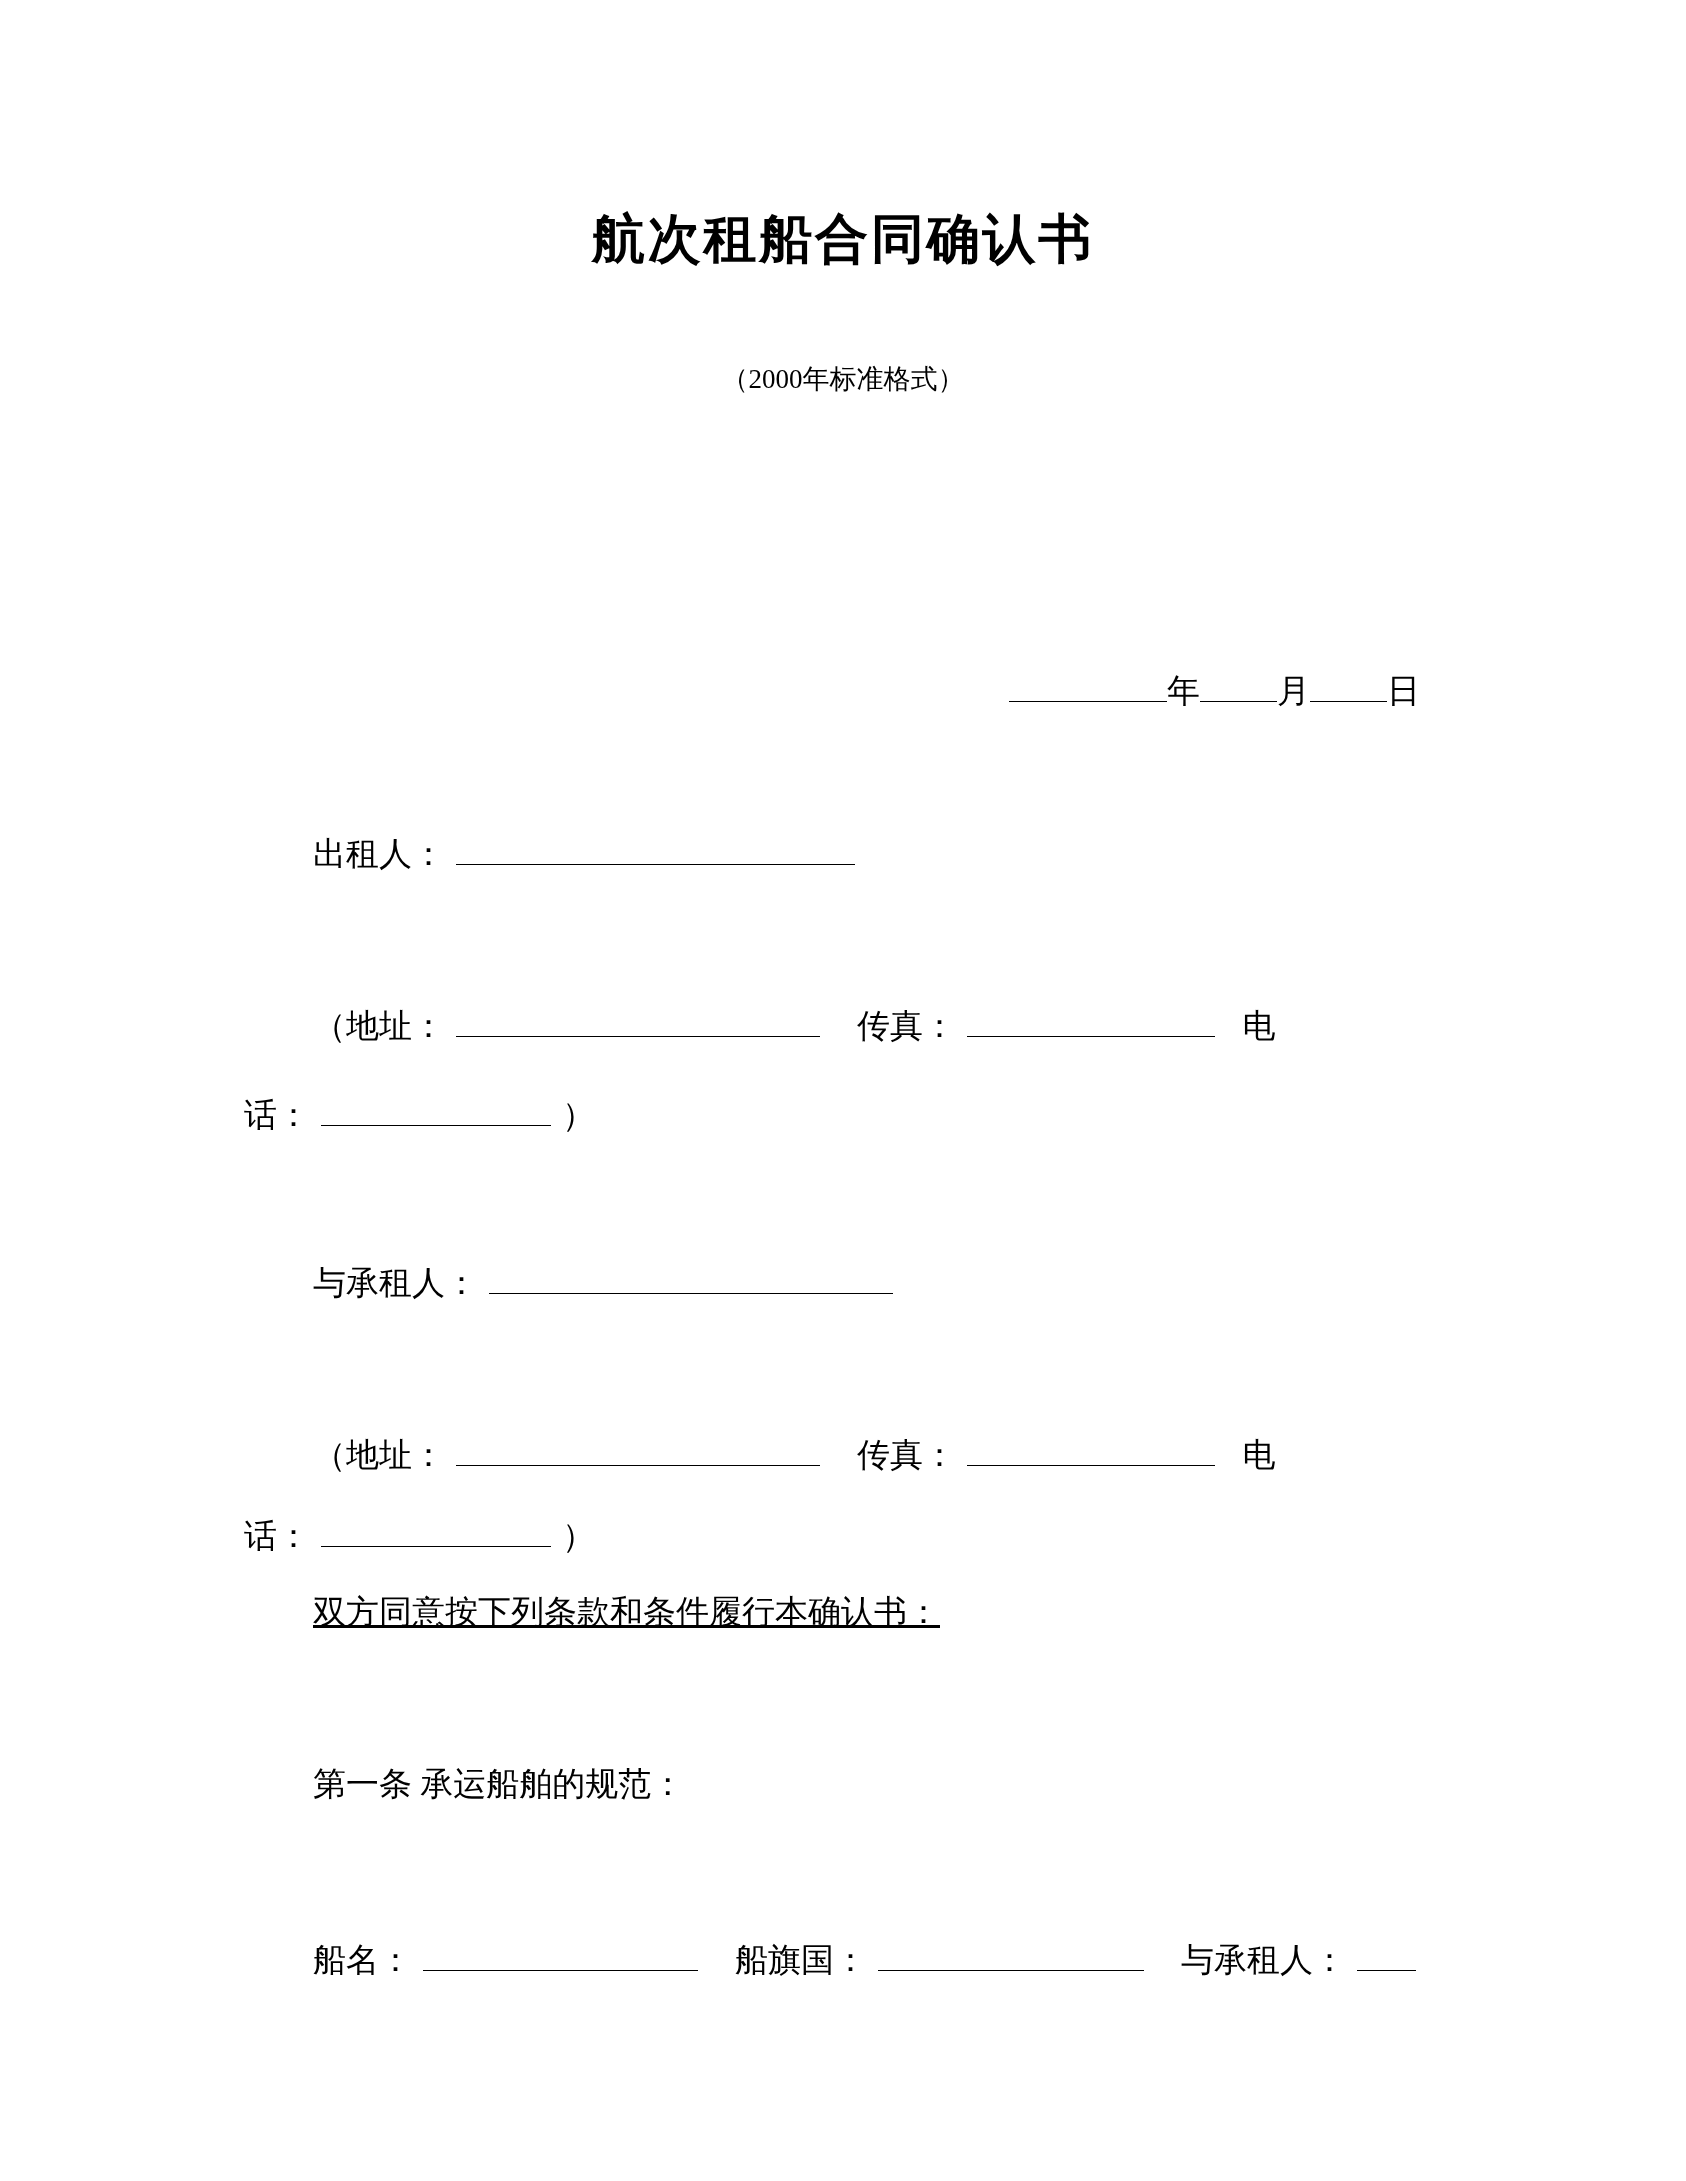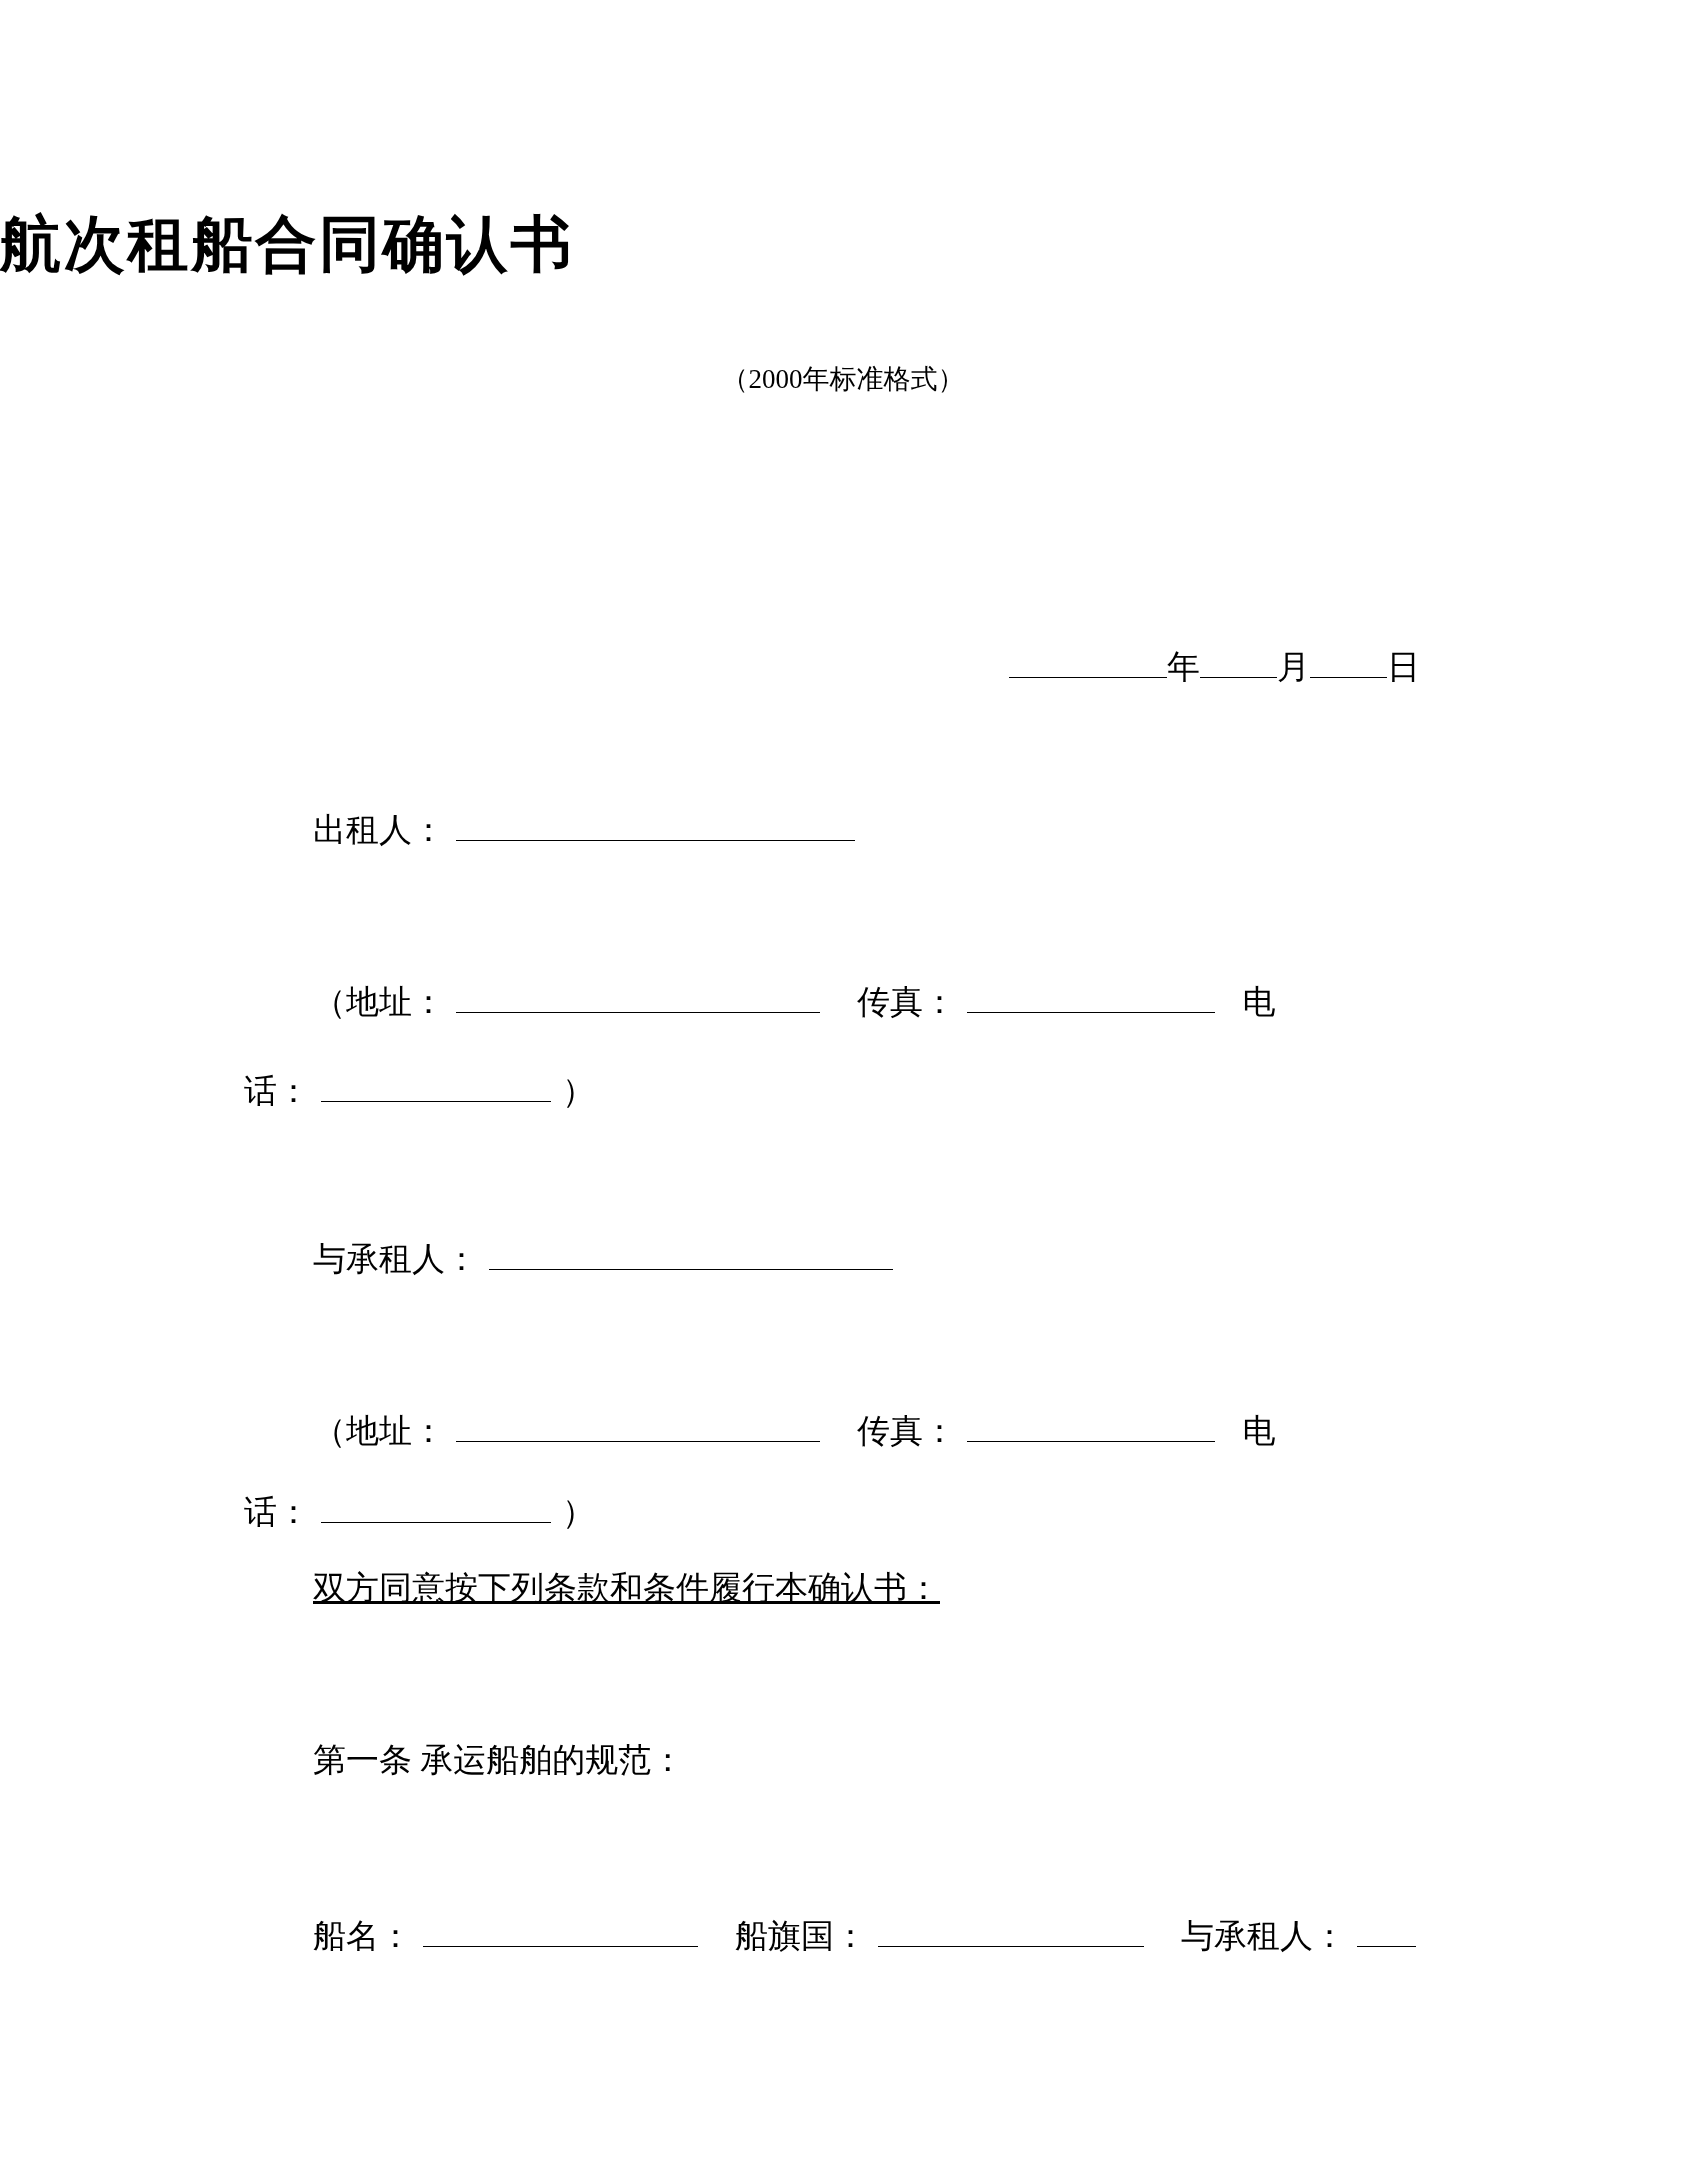--- a/index.html
+++ b/index.html
@@ -12,39 +12,40 @@
     background: #ffffff;
     color: #000000;
     font-family: "Liberation Serif", "DejaVu Serif", serif;
     font-size: 33px;
   }
   .doc-title {
     position: absolute;
     top: 204px;
     left: 0;
     width: 100%;
-    text-align: left;
+    text-align: center;
     font-family: "Liberation Sans", "DejaVu Sans", sans-serif;
     font-weight: bold;
-    font-size: 61px;
+    font-size: 53px;
     letter-spacing: 2.8px;
   }
   .doc-subtitle {
     position: absolute;
     top: 361px;
     left: 0;
     width: 100%;
     text-align: center;
     font-size: 27px;
   }
   .line {
     position: absolute;
     white-space: nowrap;
     line-height: 1.25;
     font-size: 33px;
+    margin-top: 24px;
   }
   .blank {
     display: inline-block;
     height: 1.05em;
     border-bottom: 1.8px solid #000000;
     vertical-align: baseline;
   }
   .l-date      { top: 643px;  left: 0; right: 266px; text-align: right; }
   .l-lessor    { top: 806px;  left: 313px; }
   .l-addr1     { top: 978px; left: 313px; }

